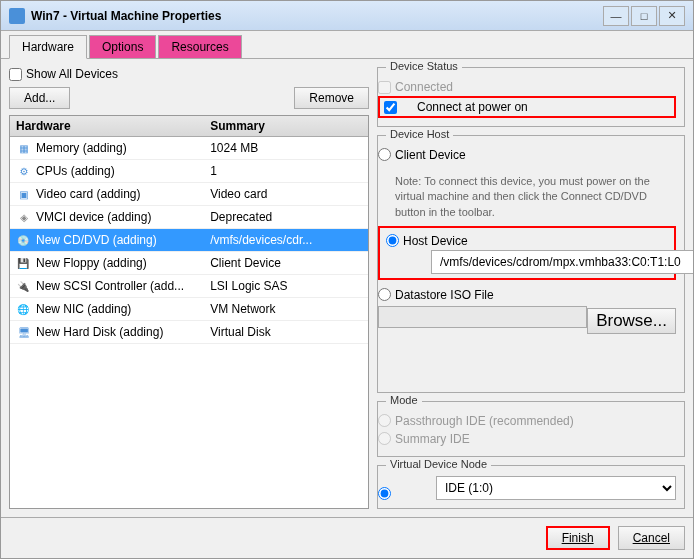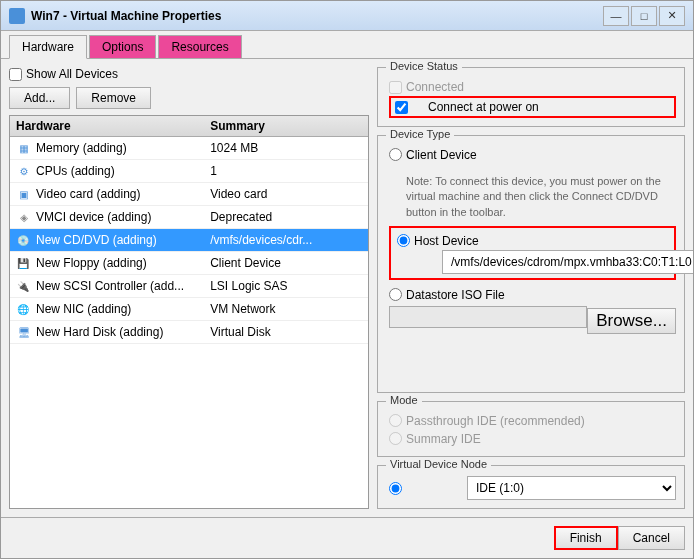--- a/index.html
+++ b/index.html
@@ -103,21 +103,21 @@
       display: flex;
       align-items: center;
       gap: 4px;
       margin-bottom: 6px;
     }
 
     .toolbar-row {
       display: flex;
       gap: 6px;
       margin-bottom: 6px;
-      justify-content: flex-start;
+      justify-content: space-between;
     }
     .btn {
       padding: 3px 14px;
       border: 1px solid #aaa;
       background: linear-gradient(to bottom, #f8f8f8, #e0e0e0);
       cursor: pointer;
       font-size: 12px;
       min-width: 60px;
     }
 
@@ -165,21 +165,21 @@
 
     .right-panel {
       flex: 1;
       display: flex;
       flex-direction: column;
       gap: 8px;
     }
 
     .group-box {
       border: 1px solid #aaa;
-      padding: 6px 8px 8px 11px;
+      padding: 6px 8px 8px 0;
       position: relative;
       background: #f0f0f0;
     }
     .group-box-title {
       position: absolute;
       top: -8px;
       left: 8px;
       background: #f0f0f0;
       padding: 0 4px;
       font-size: 11px;
@@ -227,24 +227,26 @@
       margin-top: 2px;
     }
 
     .disabled-text {
       color: #999;
     }
 
     .footer {
       display: flex;
       justify-content: flex-end;
+      gap: 8px;
       padding: 8px;
       border-top: 1px solid #aaa;
       background: #f0f0f0;
       flex-shrink: 0;
+      text-decoration: underline;
     }
 
     .note-text {
       font-size: 11px;
       color: #666;
       margin-top: 12px;
       line-height: 1.4;
     }
 
     input[type="checkbox"] { cursor: pointer; }
@@ -380,21 +382,21 @@
             <span class="disabled-text">Connected</span>
           </div>
           <div class="checkbox-row connect-box">
             <input type="checkbox" checked="" style="">
             <span>Connect at power on</span>
           </div>
         </div>
       </div>
 
       <div class="group-box" style="flex:1;">
-        <span class="group-box-title">Device Type</span>
+        <span class="group-box-title">Device Host</span>
         <div class="group-content">
 
           <div class="radio-row">
             <input type="radio" name="device_type" style="">
             <div>
               <div>Client Device</div>
               <div class="note-text">Note: To connect this device, you must power on the virtual machine and then click the Connect CD/DVD button in the toolbar.</div>
             </div>
           </div>
 
@@ -428,21 +430,21 @@
           </div>
           <div class="radio-row">
             <input type="radio" name="mode" disabled="" style="">
             <span class="disabled-text">Summary IDE</span>
           </div>
         </div>
       </div>
 
       <div class="group-box">
         <span class="group-box-title">Virtual Device Node</span>
-        <div class="group-content" style="display:flex; align-items:center; gap:20px;">
+        <div class="group-content" style="display:flex; align-items:flex-end; gap:0;">
           <input type="radio" name="vdn" checked="" style="">
           <select class="dropdown" style="width:auto; flex:1;">
             <option value="IDE (1:0)">IDE (1:0)</option>
           </select>
         </div>
       </div>
     </div>
   </div>
 
   <div class="footer">

